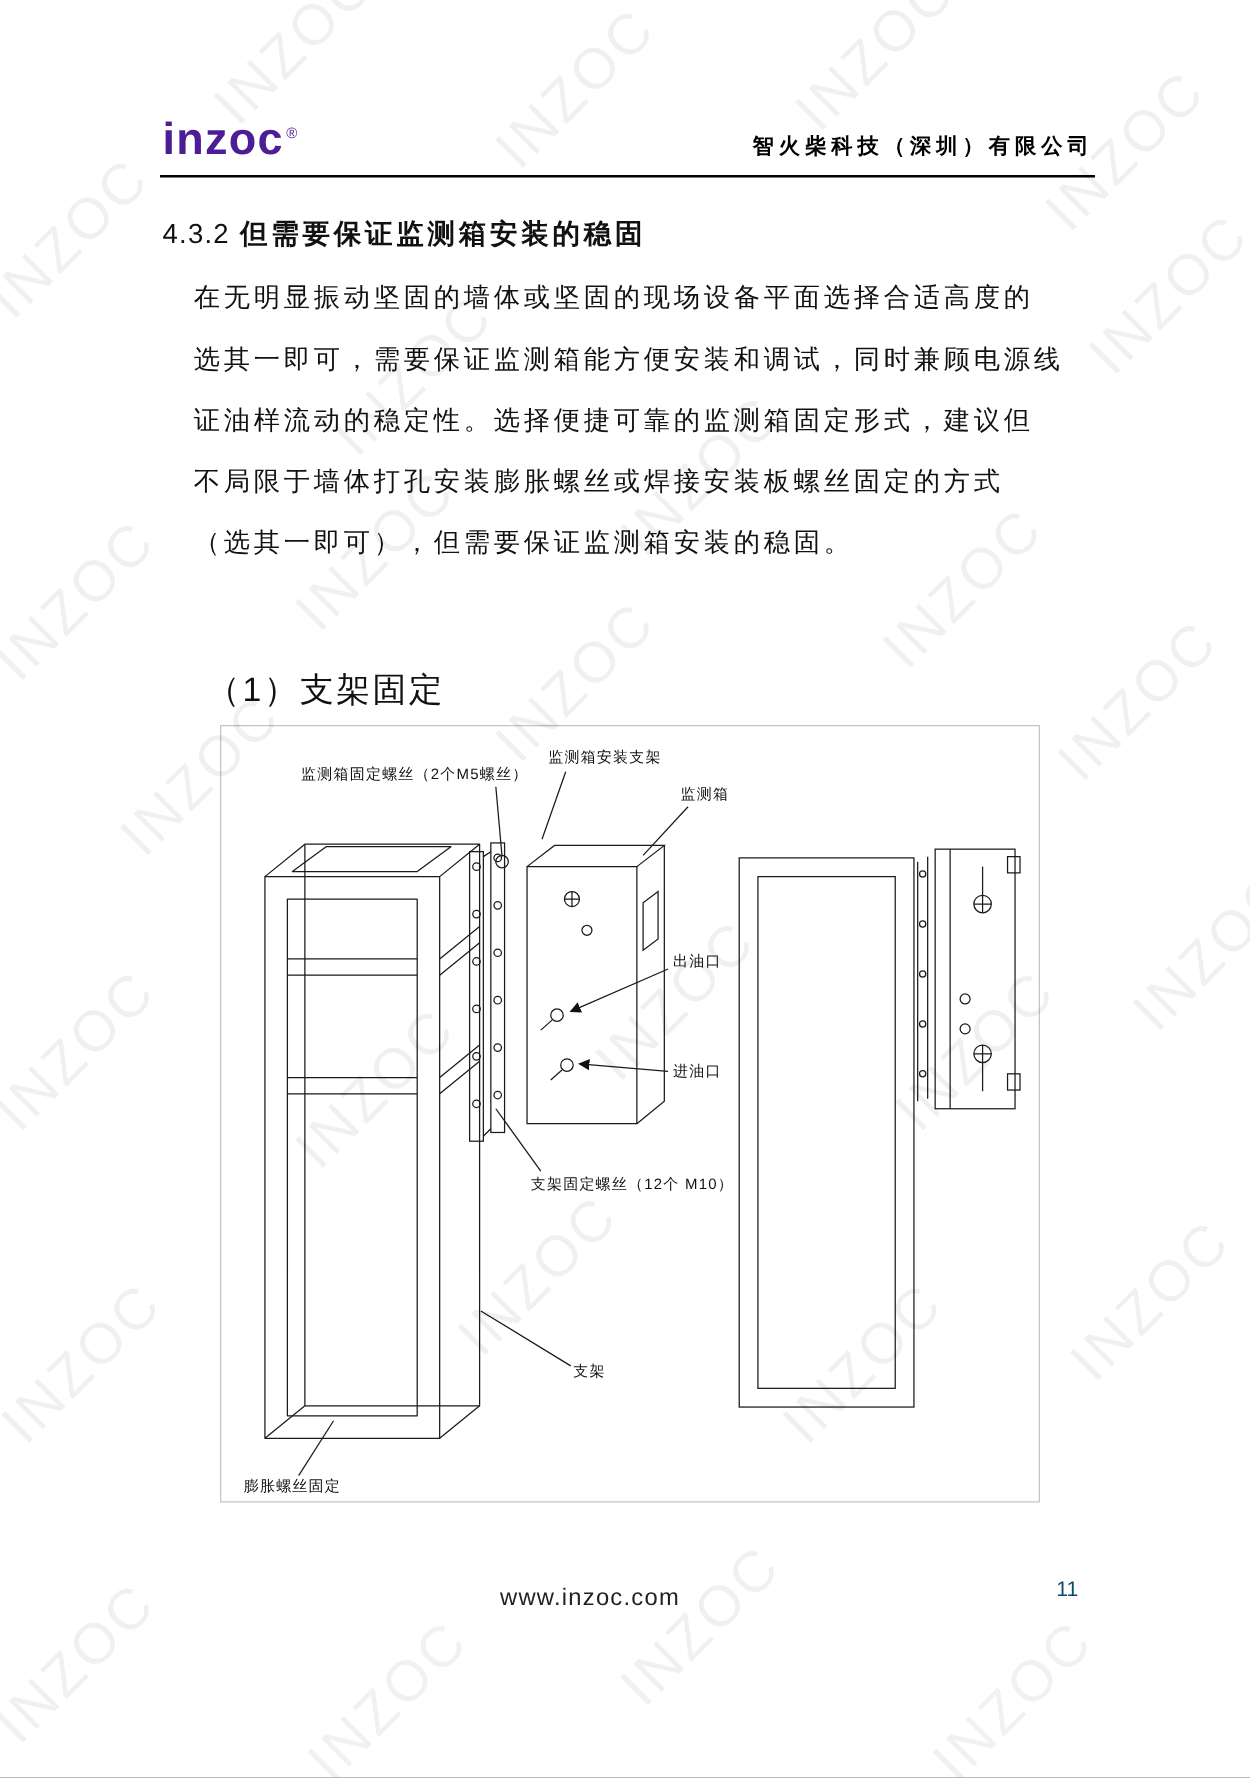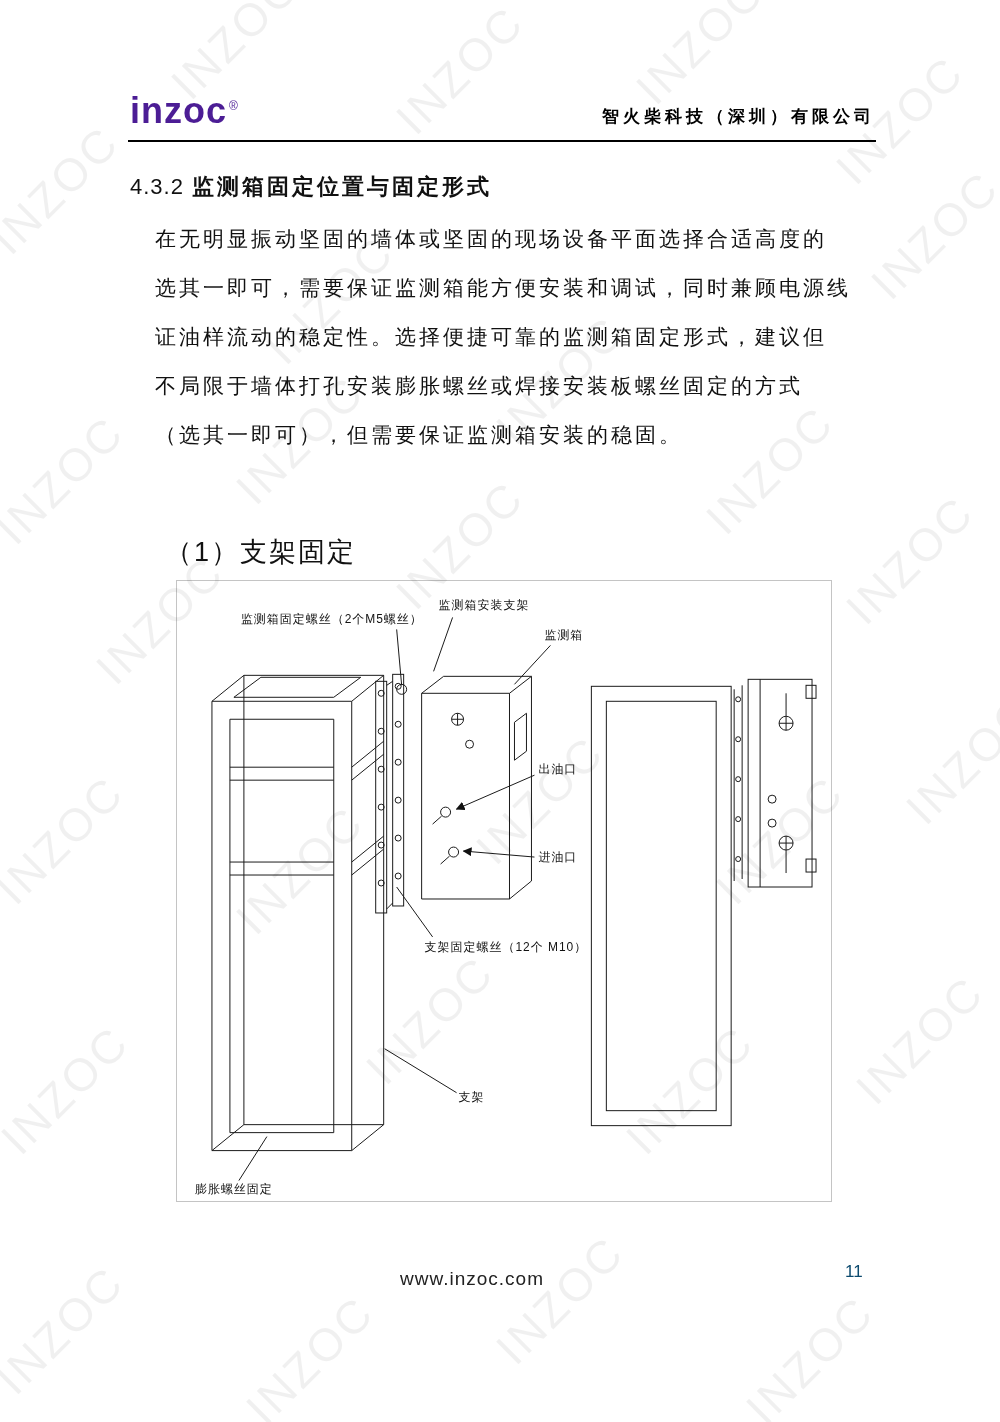--- a/index.html
+++ b/index.html
@@ -69,21 +69,21 @@
     <span class="wm" style="left:560px;top:1300px">INZOC</span>
     <span class="wm" style="left:810px;top:1360px">INZOC</span>
   </div>
 
   <header>
     <div class="logo"><span>inzoc</span><sup>®</sup></div>
     <div class="company">智火柴科技（深圳）有限公司</div>
     <div class="header-rule"></div>
   </header>
 
-  <h2 class="section-heading"><span class="sec-num">4.3.2</span><span class="sec-title">监测箱固定位置与固定形式</span></h2>
+  <h2 class="section-heading"><span class="sec-num">4.3.2</span><span class="sec-title">但需要保证监测箱安装的稳固</span></h2>
 
   <div class="paragraph">
     <div class="para-line">在无明显振动坚固的墙体或坚固的现场设备平面选择合适高度的</div>
     <div class="para-line">选其一即可，需要保证监测箱能方便安装和调试，同时兼顾电源线</div>
     <div class="para-line">证油样流动的稳定性。选择便捷可靠的监测箱固定形式，建议但</div>
     <div class="para-line">不局限于墙体打孔安装膨胀螺丝或焊接安装板螺丝固定的方式</div>
     <div class="para-line">（选其一即可），但需要保证监测箱安装的稳固。</div>
   </div>
 
   <div class="list-item">（1）支架固定</div>

